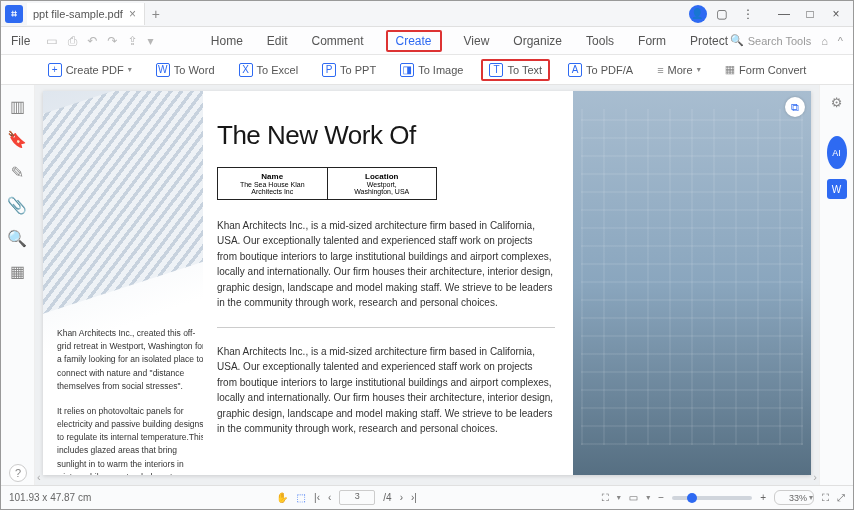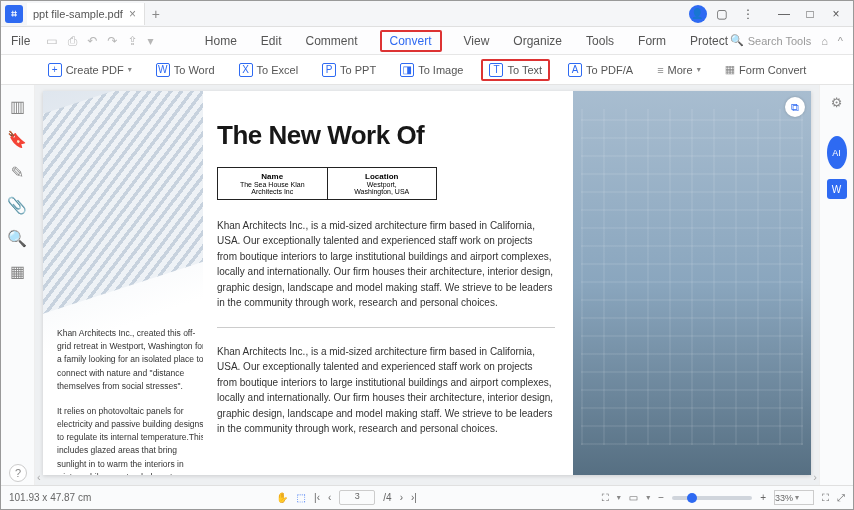--- a/index.html
+++ b/index.html
@@ -35,36 +35,36 @@
 .doc-area { flex:1; background:#eef0f2; position:relative; overflow:hidden; }
 .page { position:absolute; left:8px; right:8px; top:6px; bottom:10px; background:#fff; box-shadow:0 1px 4px rgba(0,0,0,.15); display:flex; }
 .col-imgL { width:160px; background:linear-gradient(160deg,#dfe6ee 0%,#fff 60%); position:relative; overflow:hidden; }
 .col-imgL::before { content:""; position:absolute; left:-40px; top:0; width:220px; height:200px; background:repeating-linear-gradient(135deg,#c7d2de 0 4px,#eef2f6 4px 10px); transform:skewY(-18deg); }
 .col-mid { flex:1; padding:30px 18px 10px 14px; overflow:hidden; }
 .col-imgR { width:238px; background:linear-gradient(180deg,#a8bdd0 0%,#8aa6be 50%,#566f82 100%); position:relative; }
 .col-imgR::after { content:""; position:absolute; inset:18px 8px 30px 8px; background:
   repeating-linear-gradient(0deg, rgba(255,255,255,.08) 0 2px, transparent 2px 18px),
   repeating-linear-gradient(90deg, rgba(255,255,255,.08) 0 2px, transparent 2px 22px); }
 .float-btn { position:absolute; top:6px; right:6px; width:20px; height:20px; border-radius:50%; background:#fff; display:flex; align-items:center; justify-content:center; color:#2e6af2; font-size:11px; box-shadow:0 0 3px rgba(0,0,0,.2); }
-.headline { font-family: Georgia, 'Times New Roman', serif; font-weight:700; font-size:26px; color:#171717; line-height:1.15; letter-spacing:-0.5px; margin-bottom:16px; }
+.headline { font-family: Georgia, 'Times New Roman', serif; font-weight:400; font-size:26px; color:#171717; line-height:1.15; letter-spacing:-0.5px; margin-bottom:16px; }
 .info-table { border:1px solid #222; display:flex; width:220px; font-size:7px; margin-bottom:18px; }
 .info-table .cell { flex:1; padding:4px 6px; text-align:center; }
 .info-table .cell + .cell { border-left:1px solid #222; }
 .info-table .h { font-weight:700; font-size:8px; }
 .left-copy { font-size:8.5px; line-height:1.55; color:#333; width:148px; position:absolute; left:14px; top:236px; }
 .left-copy p + p { margin-top:12px; }
 .body-copy { font-size:10px; line-height:1.55; color:#333; }
 .body-copy hr { border:none; border-top:1px solid #ccc; margin:16px 0; }
 .statusbar { height:24px; background:#fafbfc; border-top:1px solid #e0e0e0; display:flex; align-items:center; font-size:10px; color:#666; padding:0 8px; gap:8px; }
 .statusbar .spacer { flex:1; }
 .page-nav { display:flex; align-items:center; gap:8px; }
 .page-field { width:36px; height:15px; border:1px solid #ccc; border-radius:2px; text-align:center; font-size:9px; }
 .zoom-slider { width:80px; height:4px; background:#d0d5dc; border-radius:2px; position:relative; }
 .zoom-thumb { position:absolute; left:18%; top:-3px; width:10px; height:10px; border-radius:50%; background:#2e6af2; }
-.pct-box { width:40px; height:15px; border:1px solid #ccc; border-radius:0; text-align:center; font-size:9px; display:flex; align-items:center; justify-content:flex-start; gap:2px; }
+.pct-box { width:40px; height:15px; border:1px solid #ccc; border-radius:6px; text-align:center; font-size:9px; display:flex; align-items:center; justify-content:flex-end; gap:2px; }
 .scroll-arrows { position:absolute; bottom:2px; left:2px; right:2px; display:flex; justify-content:space-between; color:#aaa; font-size:11px; }
 .help-bottom { position:absolute; left:9px; bottom:28px; width:18px; height:18px; border:1px solid #ccc; border-radius:50%; display:flex; align-items:center; justify-content:center; font-size:11px; color:#888; background:#fff; }
 </style>
 </head>
 <body>
 
 <div class="window">
   <div class="titlebar">
     <div class="app-icon">
         <span>⌗</span>
@@ -92,21 +92,21 @@
       <span>⎙</span>
       <span>↶</span>
       <span>↷</span>
       <span>⇪</span>
       <span>▾</span>
     </div>
     <div class="menu-center">
       <span class="menu-item">Home</span>
       <span class="menu-item">Edit</span>
       <span class="menu-item">Comment</span>
-      <span class="menu-item active">Convert</span>
+      <span class="menu-item active">Create</span>
       <span class="menu-item">View</span>
       <span class="menu-item">Organize</span>
       <span class="menu-item">Tools</span>
       <span class="menu-item">Form</span>
       <span class="menu-item">Protect</span>
     </div>
     <div class="menu-right">
       <div class="search-menu">
         <span>🔍</span>
         <span>Search Tools</span>

